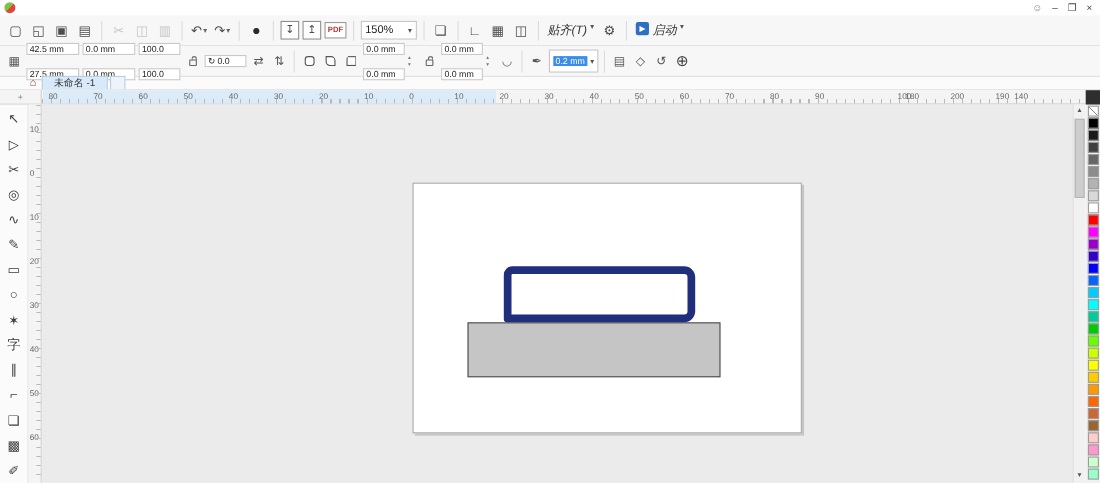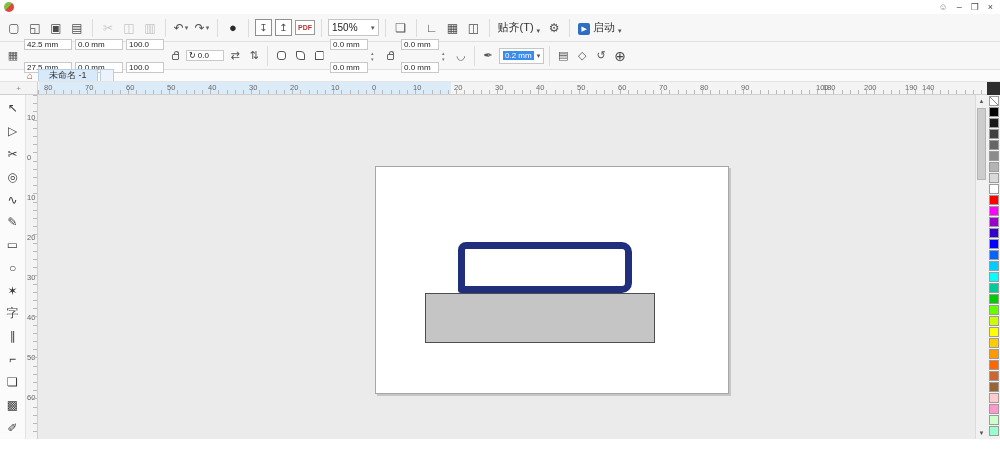--- a/index.html
+++ b/index.html
@@ -22,39 +22,39 @@
   .tbtn { min-width:18px; height:20px; display:inline-flex; align-items:center; justify-content:center; font-size:12px; color:#4d4d4d; }
   .tbtn.disabled { color:#c6c6c6; }
   .tbtn.dark { color:#2a2a2a; font-size:13px; }
   .tbtn.boxed { border:1px solid #8f8f8f; width:17px; min-width:17px; height:17px; font-size:10px; background:#fff; }
   .tbtn.pdf { border:1px solid #9a9a9a; font-size:7px; height:15px; padding:0 2px; background:#fff; color:#b33; font-weight:bold; }
   .tbtn.withcaret::after { content:"▾"; font-size:7px; color:#666; margin-left:1px; }
   .tsep { width:1px; height:18px; background:#dcdcdc; margin:0 3px; }
   .combo { display:flex; align-items:center; background:#fff; border:1px solid #c6c6c6; height:17px; font-size:10px; color:#222; padding:0 3px; }
   .combo::after { content:"▾"; font-size:7px; color:#555; margin-left:3px; }
   .combo .ctext { min-width:36px; }
-  .tdrop { display:flex; align-items:flex-end; gap:3px; font-size:11px; color:#333; padding:0 2px; }
+  .tdrop { display:flex; align-items:flex-start; gap:3px; font-size:11px; color:#333; padding:0 2px;font-style:italic; }
   .tdrop::after { content:"▾"; font-size:7px; color:#555; }
   .tdrop .dicon { width:12px; height:12px; background:#2f6fc2; color:#fff; font-size:7px; display:flex; align-items:center; justify-content:center; border-radius:2px; }
 
   
   .stack { display:flex; flex-direction:column; gap:12px; }
   .pfield { width:48px; height:11px; background:#fff; border:1px solid #c9c9c9; font-size:8px; line-height:9px; padding:0 2px; color:#222; display:flex; align-items:center; gap:2px; }
   .pfield.sm { width:38px; }
   .spincol { display:flex; flex-direction:column; justify-content:center; font-size:5px; color:#777; line-height:6px; width:8px; }
   .spincol::before { content:"▴"; } .spincol::after { content:"▾"; }
   .pbtn { min-width:16px; height:18px; display:inline-flex; align-items:center; justify-content:center; font-size:11px; color:#555; }
   .psep { width:1px; height:20px; background:#dcdcdc; margin:0 2px; }
   .lockicon { width:7px; height:6px; border:1px solid #666; border-radius:1px; position:relative; margin-top:3px; display:inline-block; }
   .lockicon::before { content:""; position:absolute; top:-4px; left:1px; width:3px; height:3px; border:1px solid #666; border-bottom:none; border-radius:3px 3px 0 0; }
   .cbox { width:9px; height:9px; border:1px solid #555; display:inline-block; background:#fff; }
   .c-round { border-radius:3px; }
   .c-scallop { border-radius:0 4px 0 4px; }
   .c-chamfer { clip-path:polygon(25% 0,100% 0,100% 100%,0 100%,0 25%); }
-  .combo.outline { height:16px; }
+  .combo.outline { height:21px; }
   .combo.outline .sel { background:#3b8ced; color:#fff; font-size:8px; padding:0 2px; min-width:30px; }
   .pbtn.big { font-size:14px; color:#444; }
 
   
   .tabrow { height:12px; display:flex; align-items:flex-end; background:#fbfbfb; border-bottom:1px solid #e4e4e4; padding-left:27px; gap:2px; font-size:9px; }
   .home { color:#a04034; font-size:10px; line-height:11px; margin-right:3px; }
   .tab { height:12px; display:flex; align-items:center; padding:0 10px; background:#d8e9f9; border:1px solid #b9cfe4; border-bottom:none; color:#333; white-space:nowrap; }
   .tab.stub { width:14px; padding:0; background:#edf3fa; }
 
   

